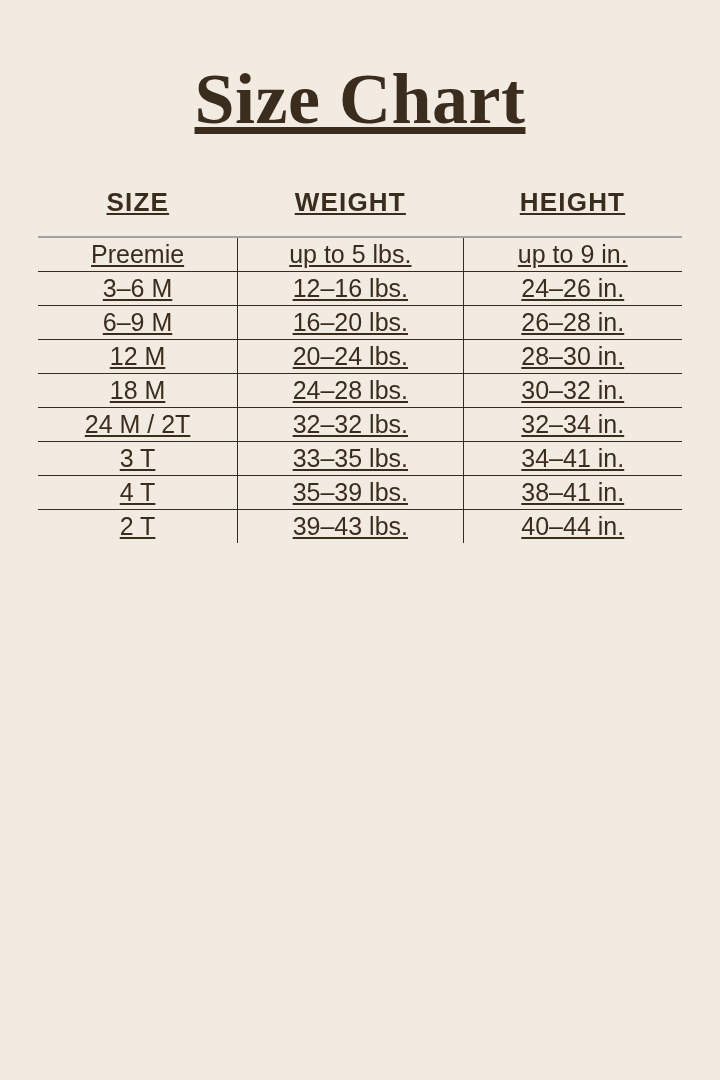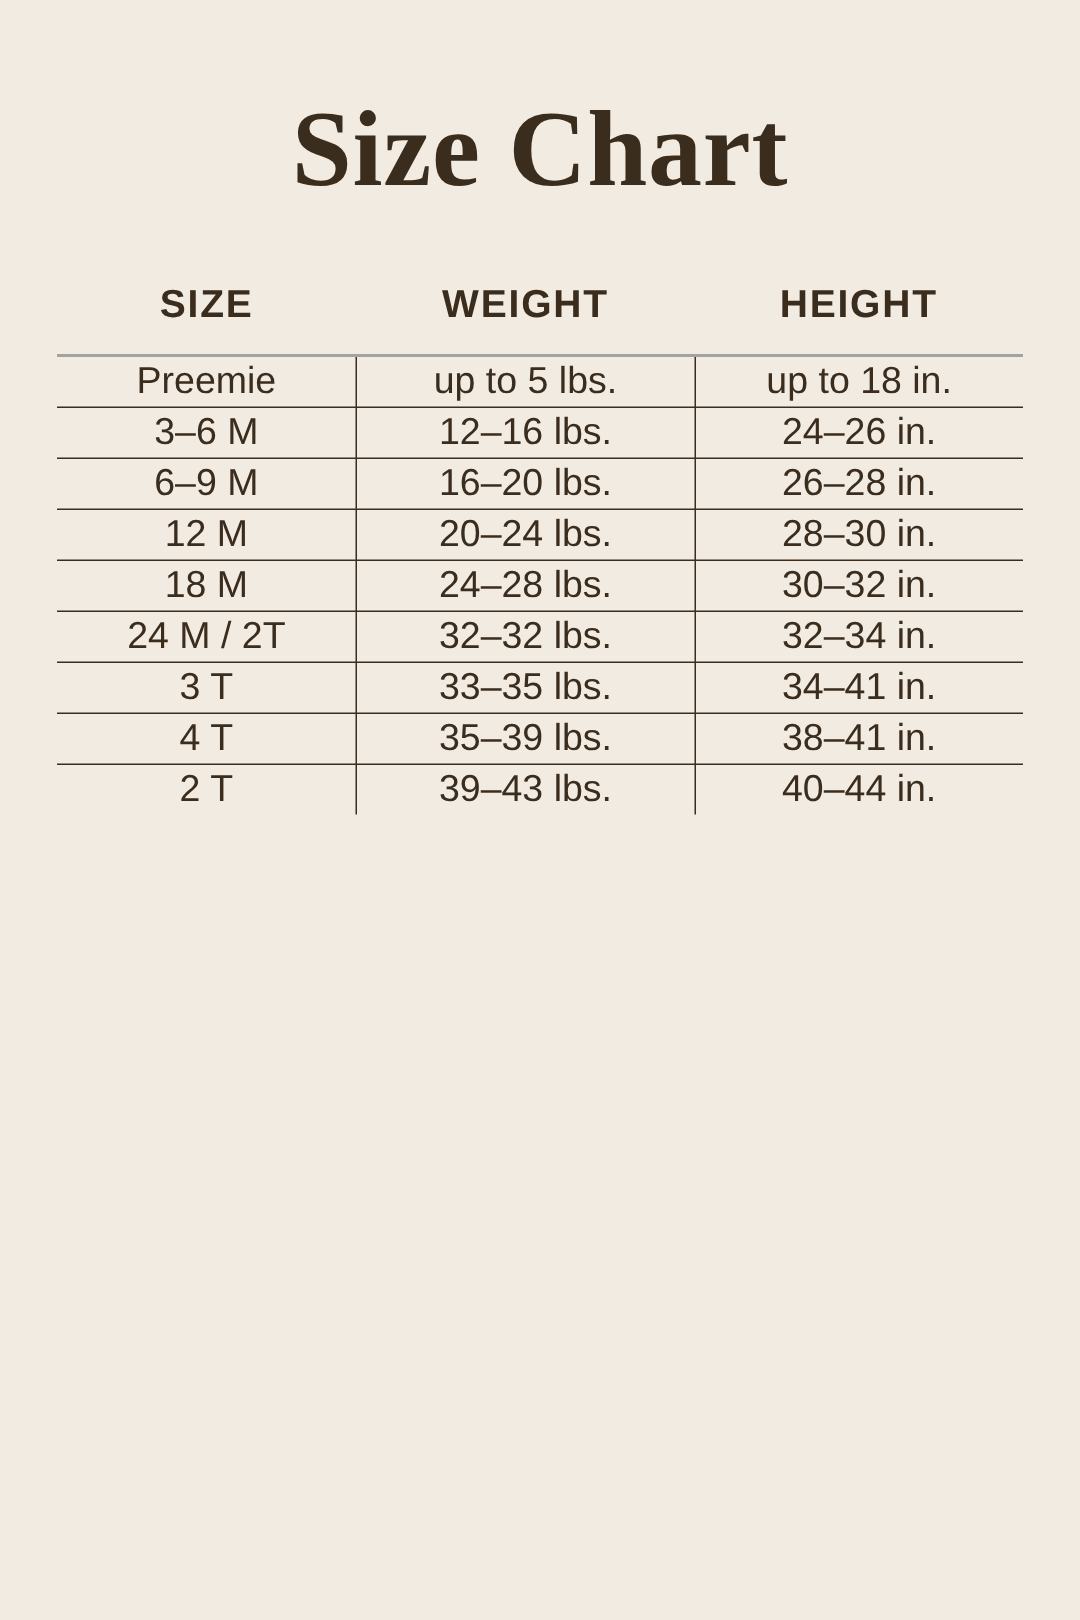--- a/index.html
+++ b/index.html
@@ -14,20 +14,21 @@
     color: #3b2d1e;
     overflow: hidden;
   }
   .page {
     width: 720px;
     height: 900px;
     box-sizing: border-box;
     display: flex;
     flex-direction: column;
     align-items: center;
+    text-decoration: underline;
   }
   .title {
     font-family: "Liberation Serif", serif;
     font-weight: bold;
     font-size: 72px;
     letter-spacing: 0.5px;
     color: #3b2d1e;
     margin-top: 62px;
     margin-bottom: 0;
     line-height: 1.05;
@@ -95,21 +96,21 @@
         <tr>
           <th class="col-size">SIZE</th>
           <th class="col-weight">WEIGHT</th>
           <th class="col-height">HEIGHT</th>
         </tr>
       </thead>
       <tbody>
         <tr>
           <td class="col-size">Preemie</td>
           <td class="col-weight">up to 5 lbs.</td>
-          <td class="col-height">up to 18 in.</td>
+          <td class="col-height">up to 9 in.</td>
         </tr>
         <tr>
           <td class="col-size">3–6 M</td>
           <td class="col-weight">12–16 lbs.</td>
           <td class="col-height">24–26 in.</td>
         </tr>
         <tr>
           <td class="col-size">6–9 M</td>
           <td class="col-weight">16–20 lbs.</td>
           <td class="col-height">26–28 in.</td>

